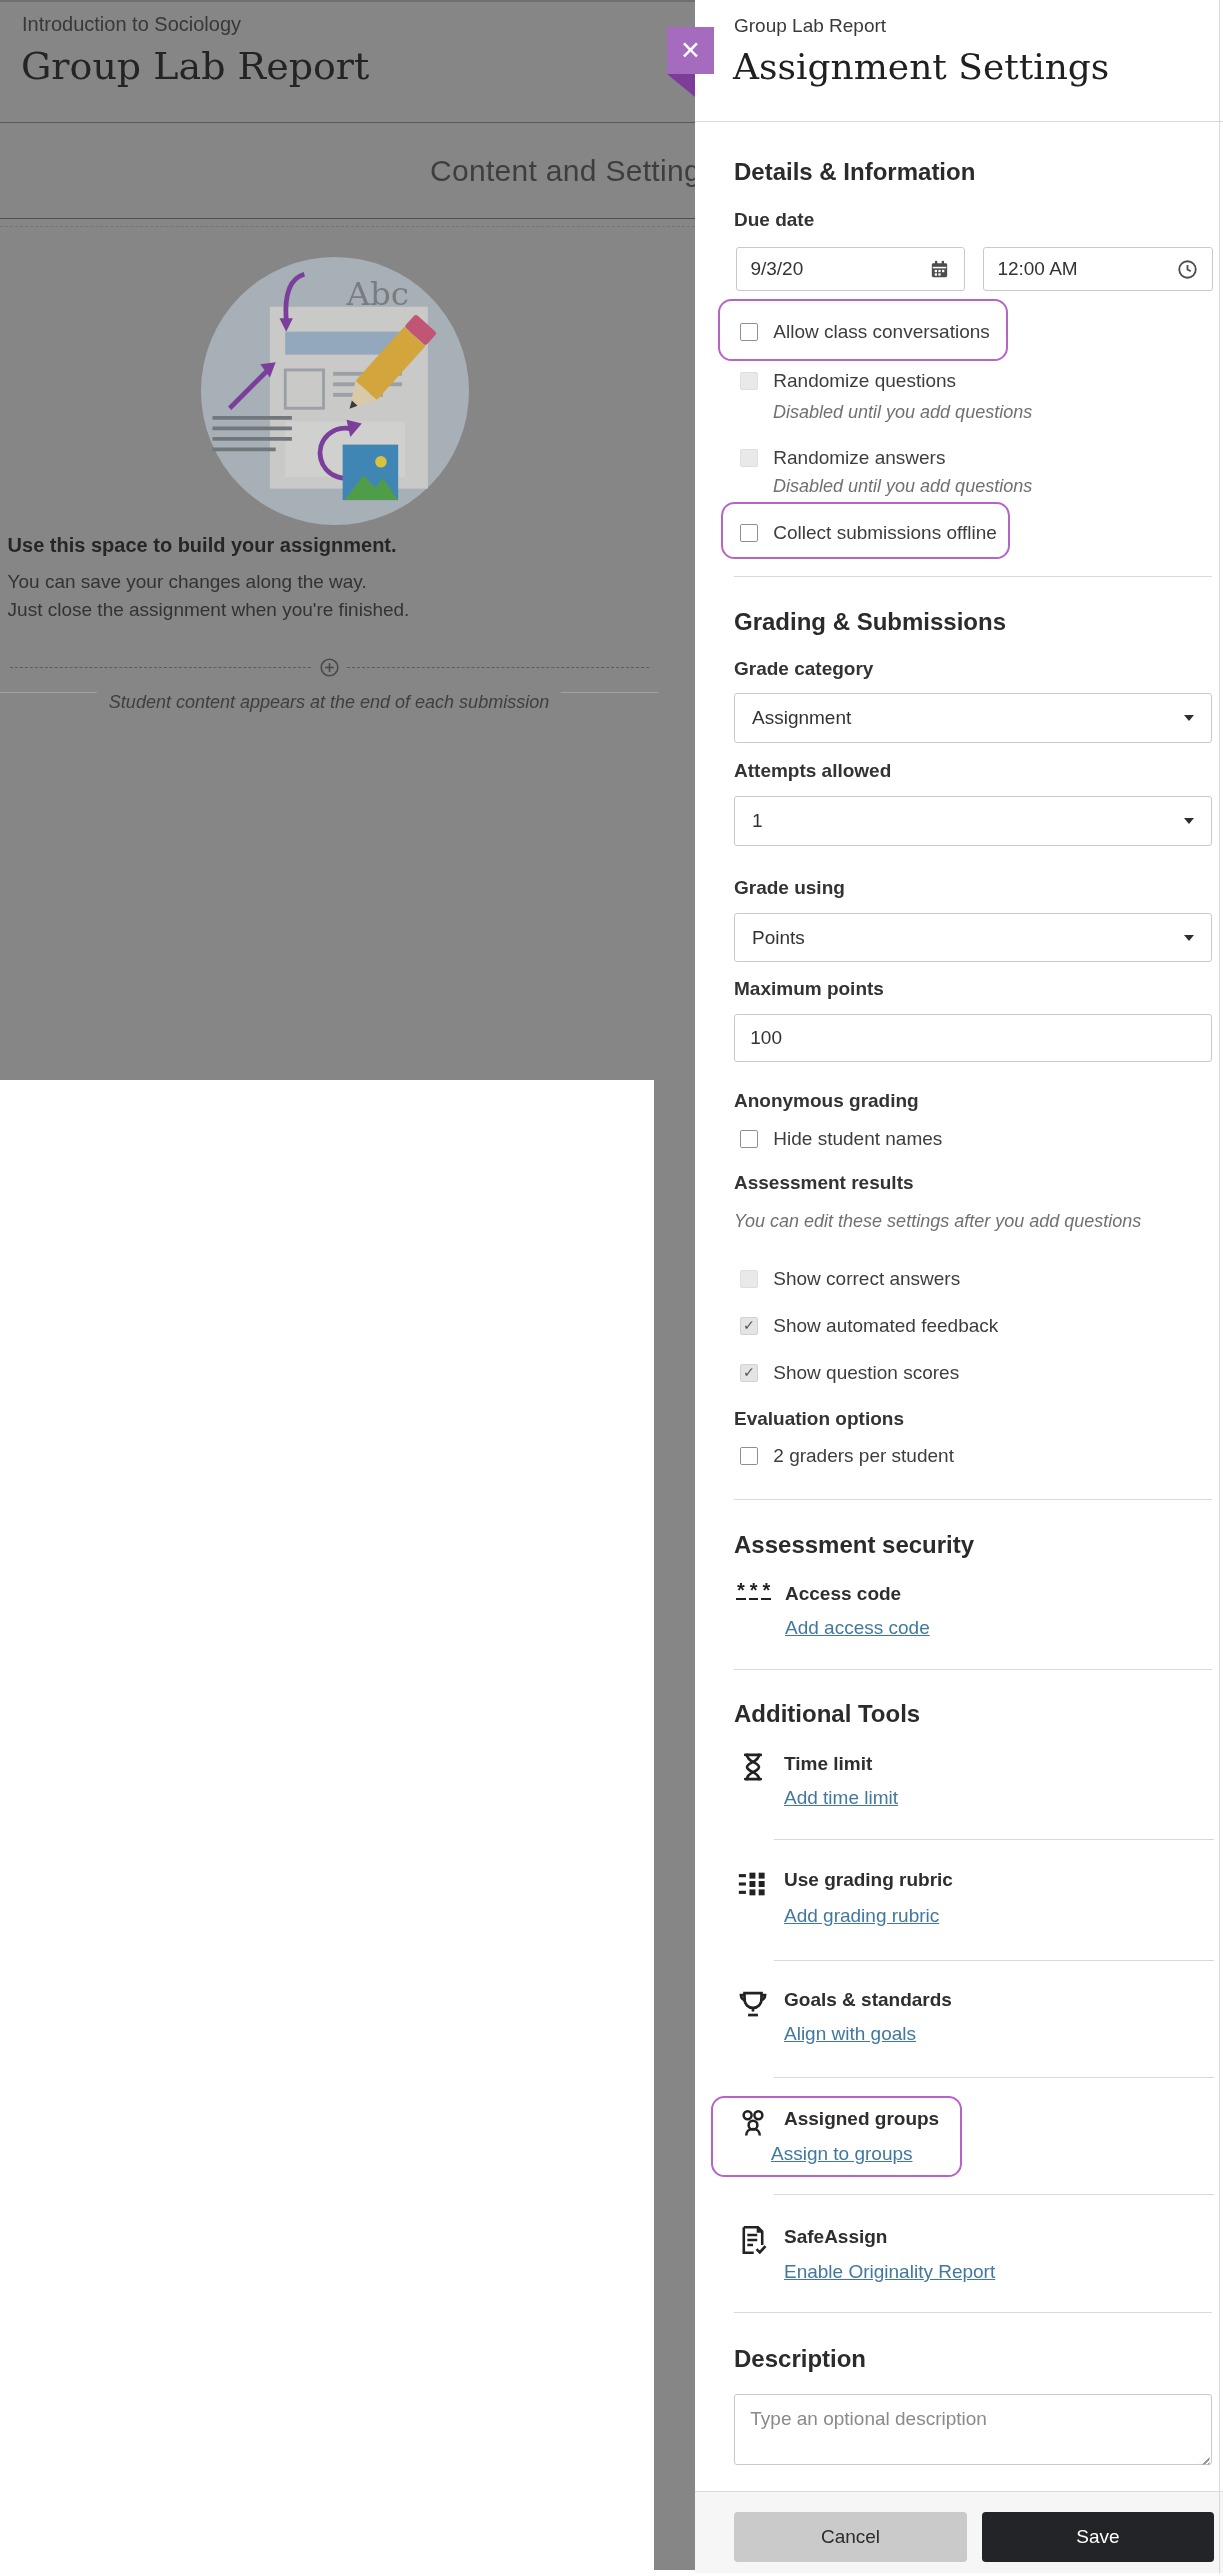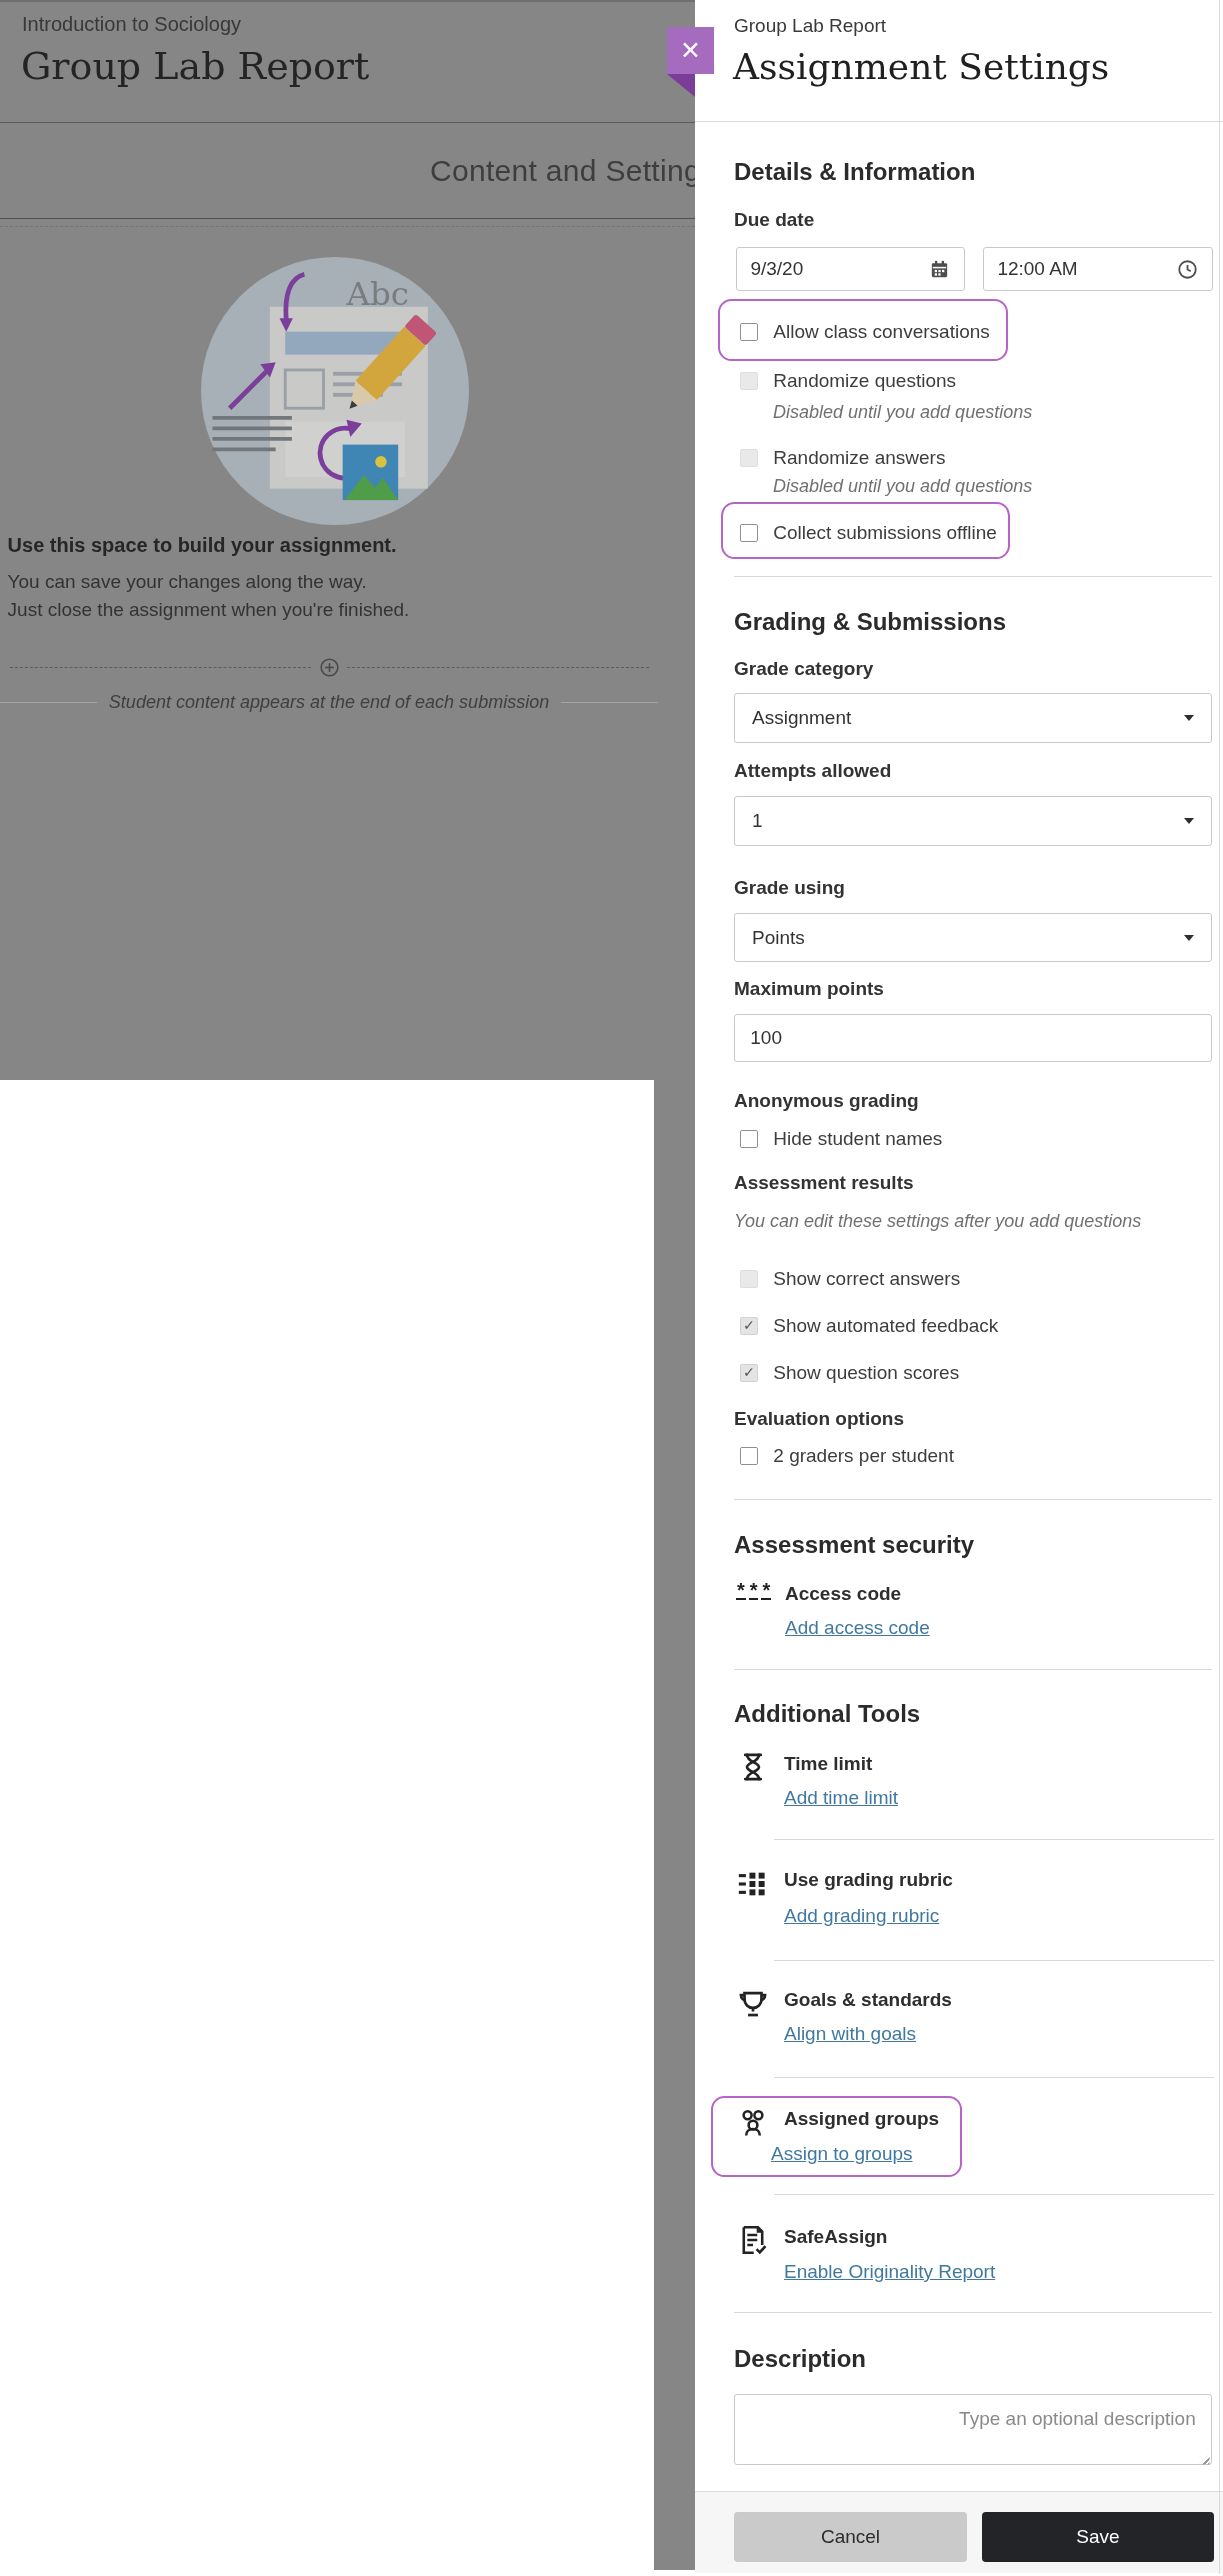--- a/index.html
+++ b/index.html
@@ -18,21 +18,21 @@
   .lp-tabbar{left:0;top:121px;width:695px;height:95px;border-bottom:1.9px solid #4e4e4e;}
   .lp-tab{left:430px;top:31px;width:478px;font-size:30px;color:#3e3e3e;letter-spacing:0.3px;}
   .lp-dash{left:0;top:224px;width:695px;border-top:1.9px dashed #747474;}
   .ill-circle{left:201px;top:255px;width:268px;height:268px;border-radius:50%;background:#a7b0b6;}
   .estate{left:7.6px;width:650px;text-align:left;}
   .es-h{top:532px;font-size:20px;font-weight:bold;color:#262626;}
   .es-l{font-size:19px;color:#333;}
   .dash-row{left:9.6px;top:655px;width:639px;display:flex;align-items:center;}
   .dash-row .dl{flex:1;border-top:1.9px dashed #5c5c5c;}
   .dash-row .plus{margin:0 7.6px;width:21px;height:21px;}
-  .cap-row{left:0px;top:690px;width:658px;display:flex;align-items:center;}
+  .cap-row{left:0px;top:690px;width:658px;display:flex;}
   .cap-row .cl{flex:1;border-top:1px solid #a3a3a3;}
   .cap-row .ct{margin:0 11.5px;font-size:18px;font-style:italic;color:#3f3f3f;white-space:nowrap;}
 
   
   .close-btn{left:667px;top:27px;width:47px;height:47px;background:#a56bbf;z-index:12;
              display:flex;align-items:center;justify-content:center;cursor:pointer;}
   .close-btn span{color:#fff;font-size:25px;line-height:1;}
   .close-fold{left:667px;top:74px;width:28px;height:23px;background:#7c3d99;z-index:11;
               clip-path:polygon(0 0,100% 0,100% 100%);}
 
@@ -343,21 +343,21 @@
       <path d="M8 8.5h7M8 12h7M8 15.5h4"></path>
       <path d="M14.5 18.5l2.3 2.3 4-4.5"></path>
     </g>
   </svg>
   <div class="abs tool-t" style="left:89px;top:2226px">SafeAssign</div>
   <div class="abs link" style="left:89px;top:2261px">Enable Originality Report</div>
 
   <div class="abs hdiv" style="left:39px;top:2312px;width:478px"></div>
 
   <div class="abs sec-h" style="left:39px;top:2345px">Description</div>
-  <textarea class="abs desc" style="top: 2394px; text-align: right;" placeholder="Type an optional description"></textarea>
+  <textarea class="abs desc" style="top: 2394px;" placeholder="Type an optional description"></textarea>
   <div class="abs resize-h"></div>
 
   <div class="abs footer">
     <div class="abs btn cancel">Cancel</div>
     <div class="abs btn save">Save</div>
   </div>
 </div>
 
 
 </body></html>

